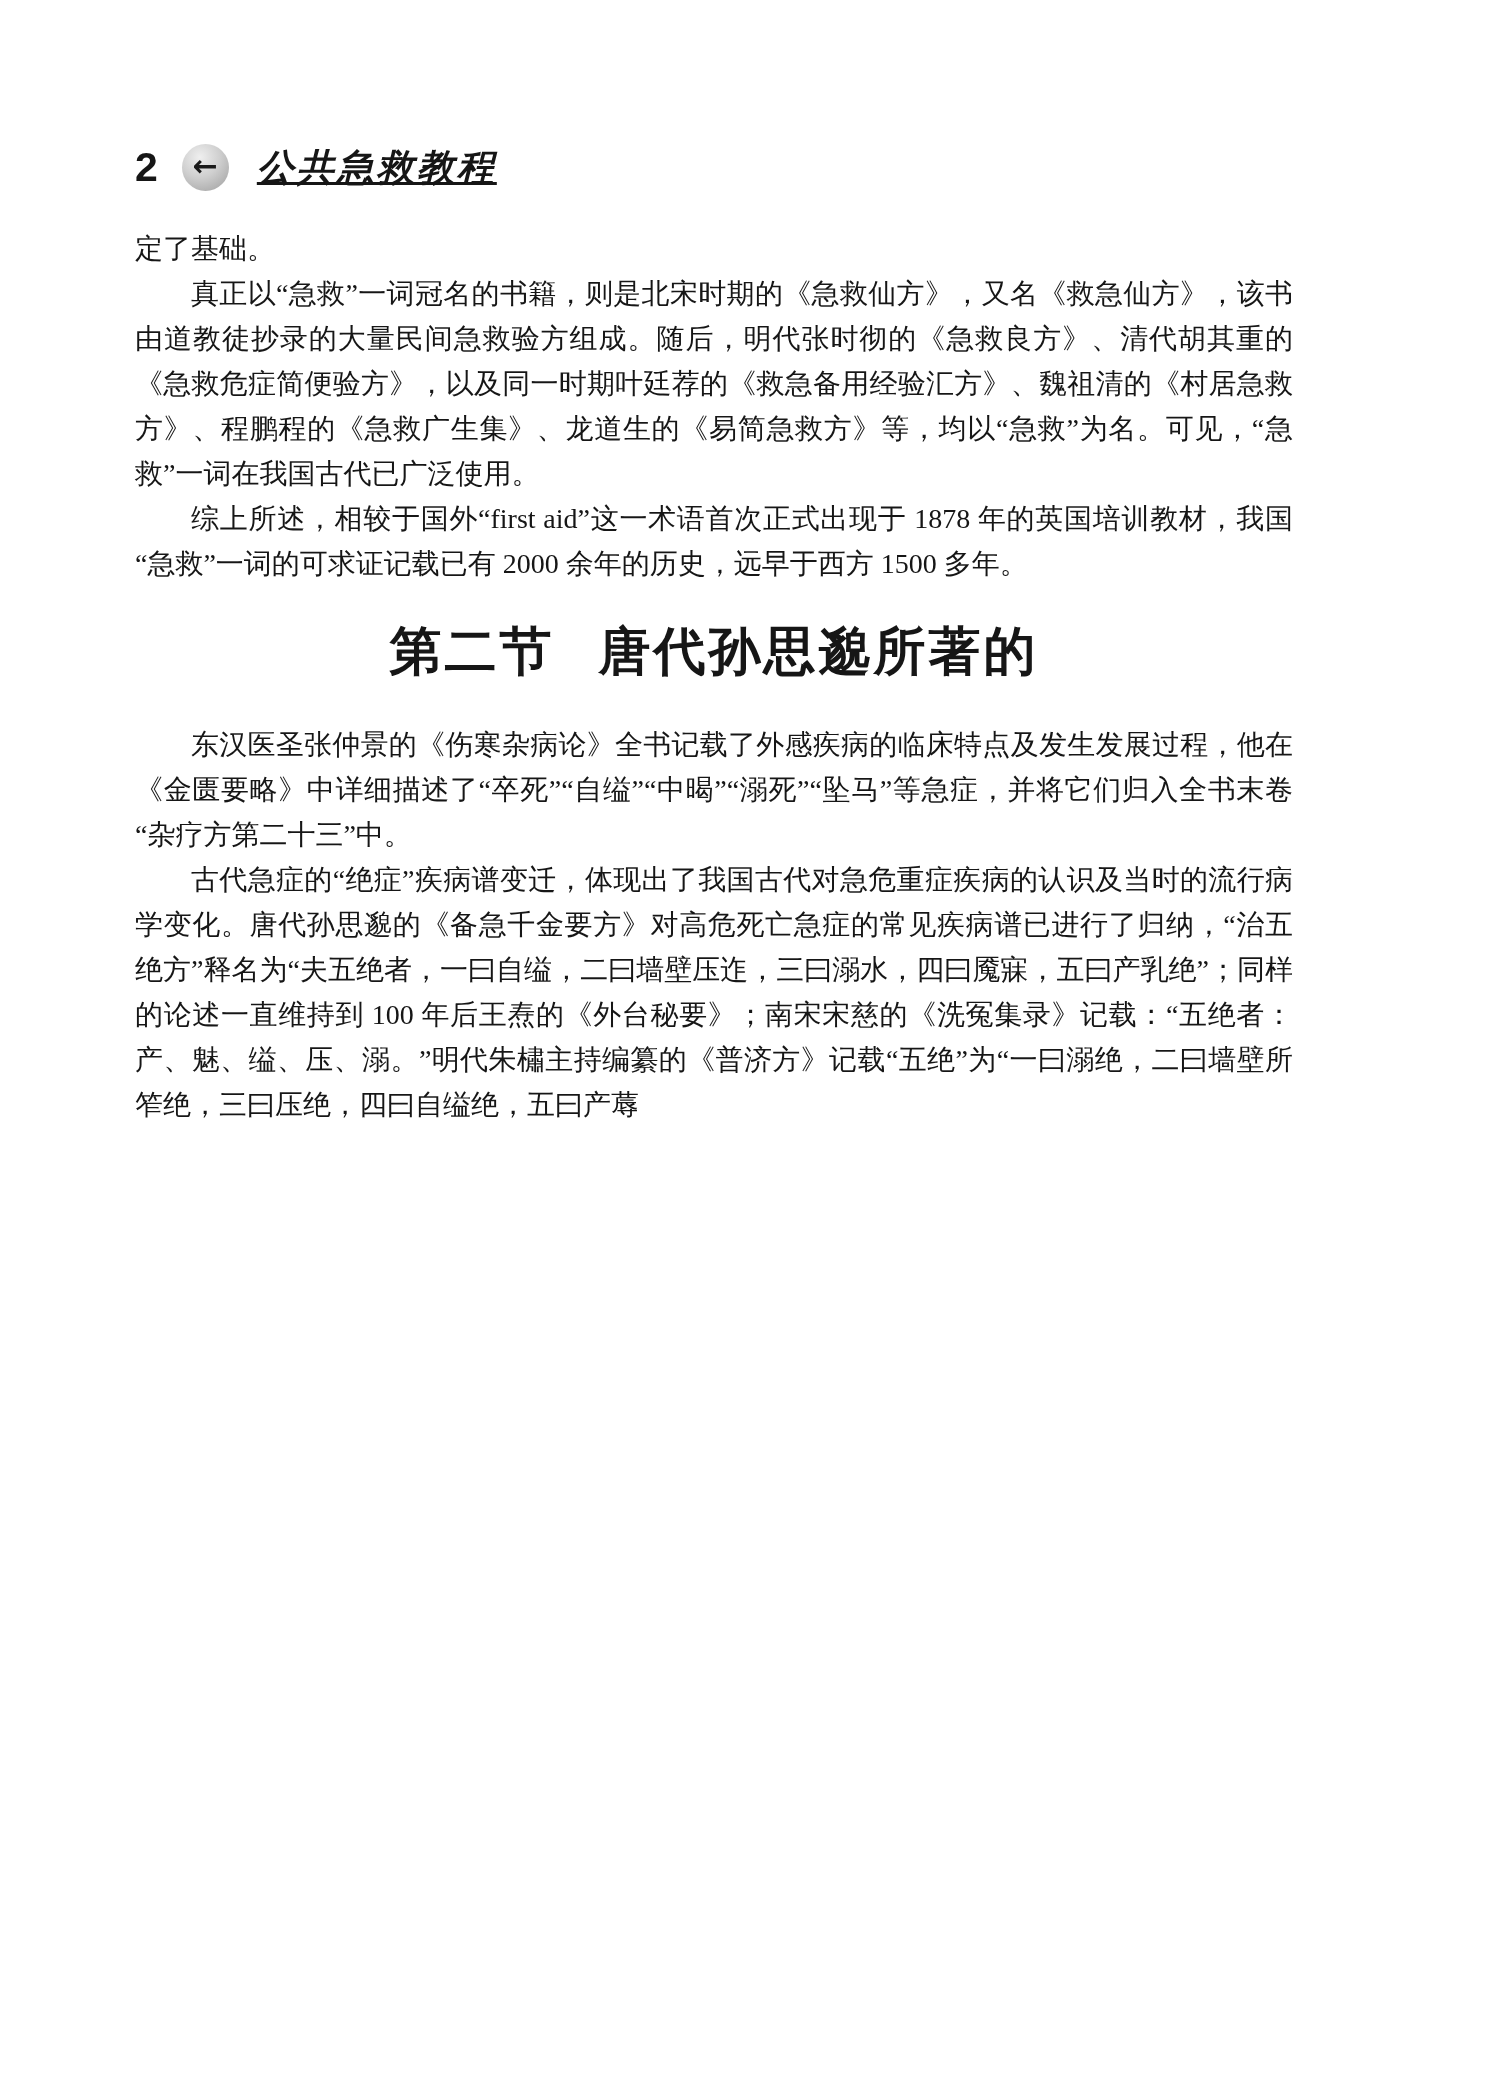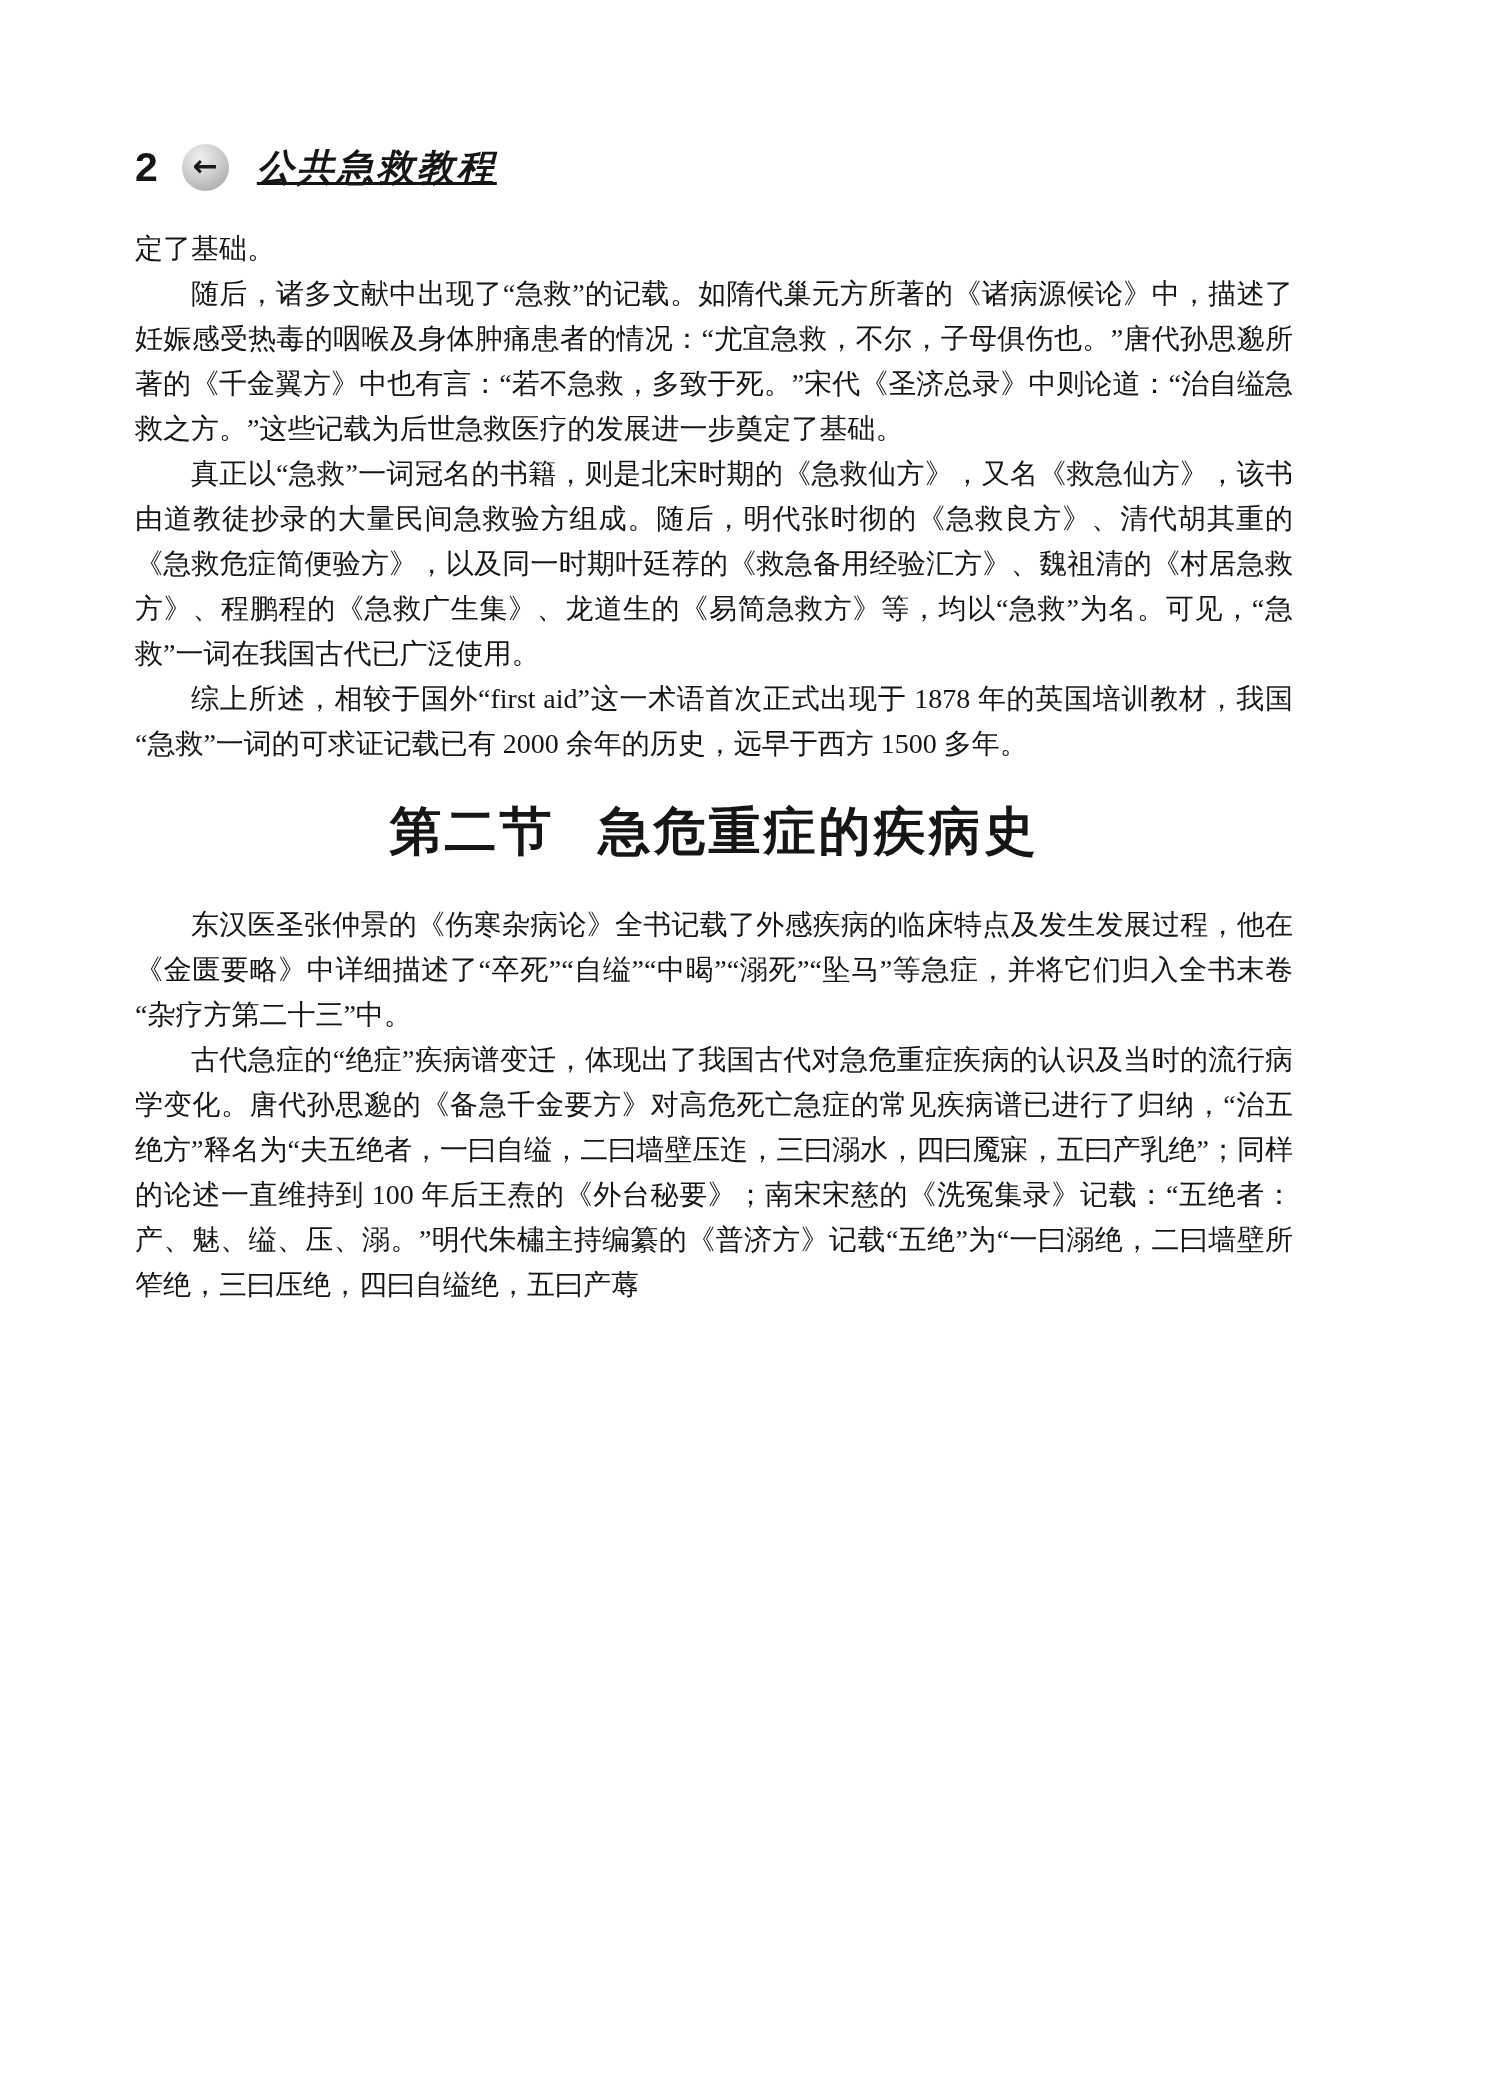--- a/index.html
+++ b/index.html
@@ -101,28 +101,27 @@
     <span class="back-circle">
       <span class="back-arrow-glyph">←</span>
     </span>
     <span class="book-title">公共急救教程</span>
   </header>
 
   <main class="page-body">
 
     <p class="para continuation">定了基础。</p>
 
-    <p class="para">随后，诸多文献中出现了“急救”的记载。如隋代巢元方所著的《诸病源候论》中，描述了妊娠感受热毒的咽喉及身体肿痛患者的情况：“尤宜急救，不尔，子母俱伤也。”唐代孙思邈所著的《千金翼方》中也有言：“若不急救，多致于死。”宋代《圣济总录》中则论道：“治自缢急救之方。”这些记载为后世急救医疗的发展进一步奠定了基础。</p>
 
     <p class="para">真正以“急救”一词冠名的书籍，则是北宋时期的《急救仙方》，又名《救急仙方》，该书由道教徒抄录的大量民间急救验方组成。随后，明代张时彻的《急救良方》、清代胡其重的《急救危症简便验方》，以及同一时期叶廷荐的《救急备用经验汇方》、魏祖清的《村居急救方》、程鹏程的《急救广生集》、龙道生的《易简急救方》等，均以“急救”为名。可见，“急救”一词在我国古代已广泛使用。</p>
 
     <p class="para">综上所述，相较于国外“first aid”这一术语首次正式出现于 1878 年的英国培训教材，我国“急救”一词的可求证记载已有 2000 余年的历史，远早于西方 1500 多年。</p>
 
     <h2 class="section-heading">
-      <span>第二节</span><span class="heading-space"></span><span>急危重症的疾病史</span>
+      <span>第二节</span><span class="heading-space"></span><span>唐代孙思邈所著的</span>
     </h2>
 
 
 
     <p class="para">东汉医圣张仲景的《伤寒杂病论》全书记载了外感疾病的临床特点及发生发展过程，他在《金匮要略》中详细描述了“卒死”“自缢”“中暍”“溺死”“坠马”等急症，并将它们归入全书末卷“杂疗方第二十三”中。</p>
 
     <p class="para">古代急症的“绝症”疾病谱变迁，体现出了我国古代对急危重症疾病的认识及当时的流行病学变化。唐代孙思邈的《备急千金要方》对高危死亡急症的常见疾病谱已进行了归纳，“治五绝方”释名为“夫五绝者，一曰自缢，二曰墙壁压迮，三曰溺水，四曰魇寐，五曰产乳绝”；同样的论述一直维持到 100 年后王焘的《外台秘要》；南宋宋慈的《洗冤集录》记载：“五绝者：产、魅、缢、压、溺。”明代朱橚主持编纂的《普济方》记载“五绝”为“一曰溺绝，二曰墙壁所笮绝，三曰压绝，四曰自缢绝，五曰产蓐</p>
 
   </main>
 

